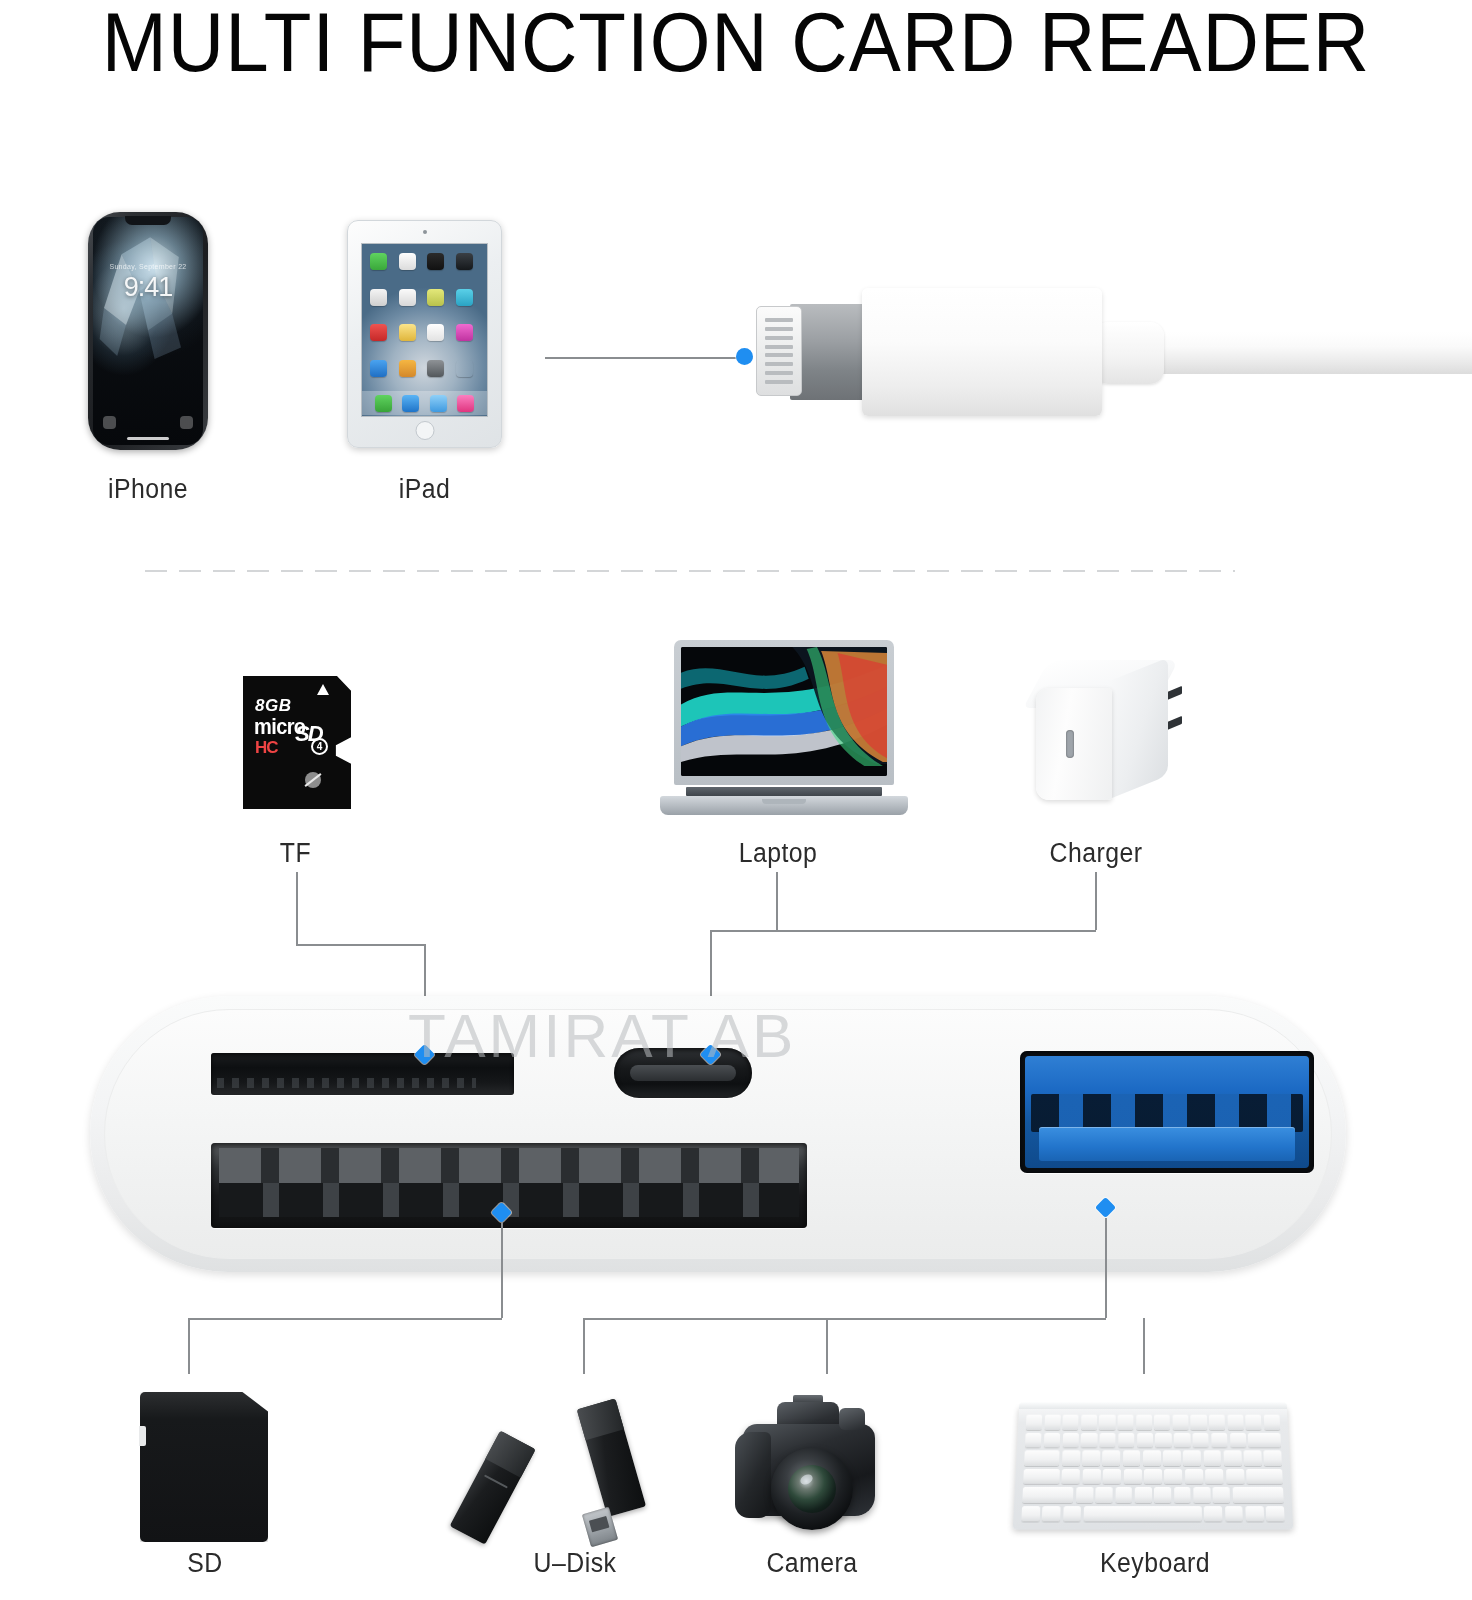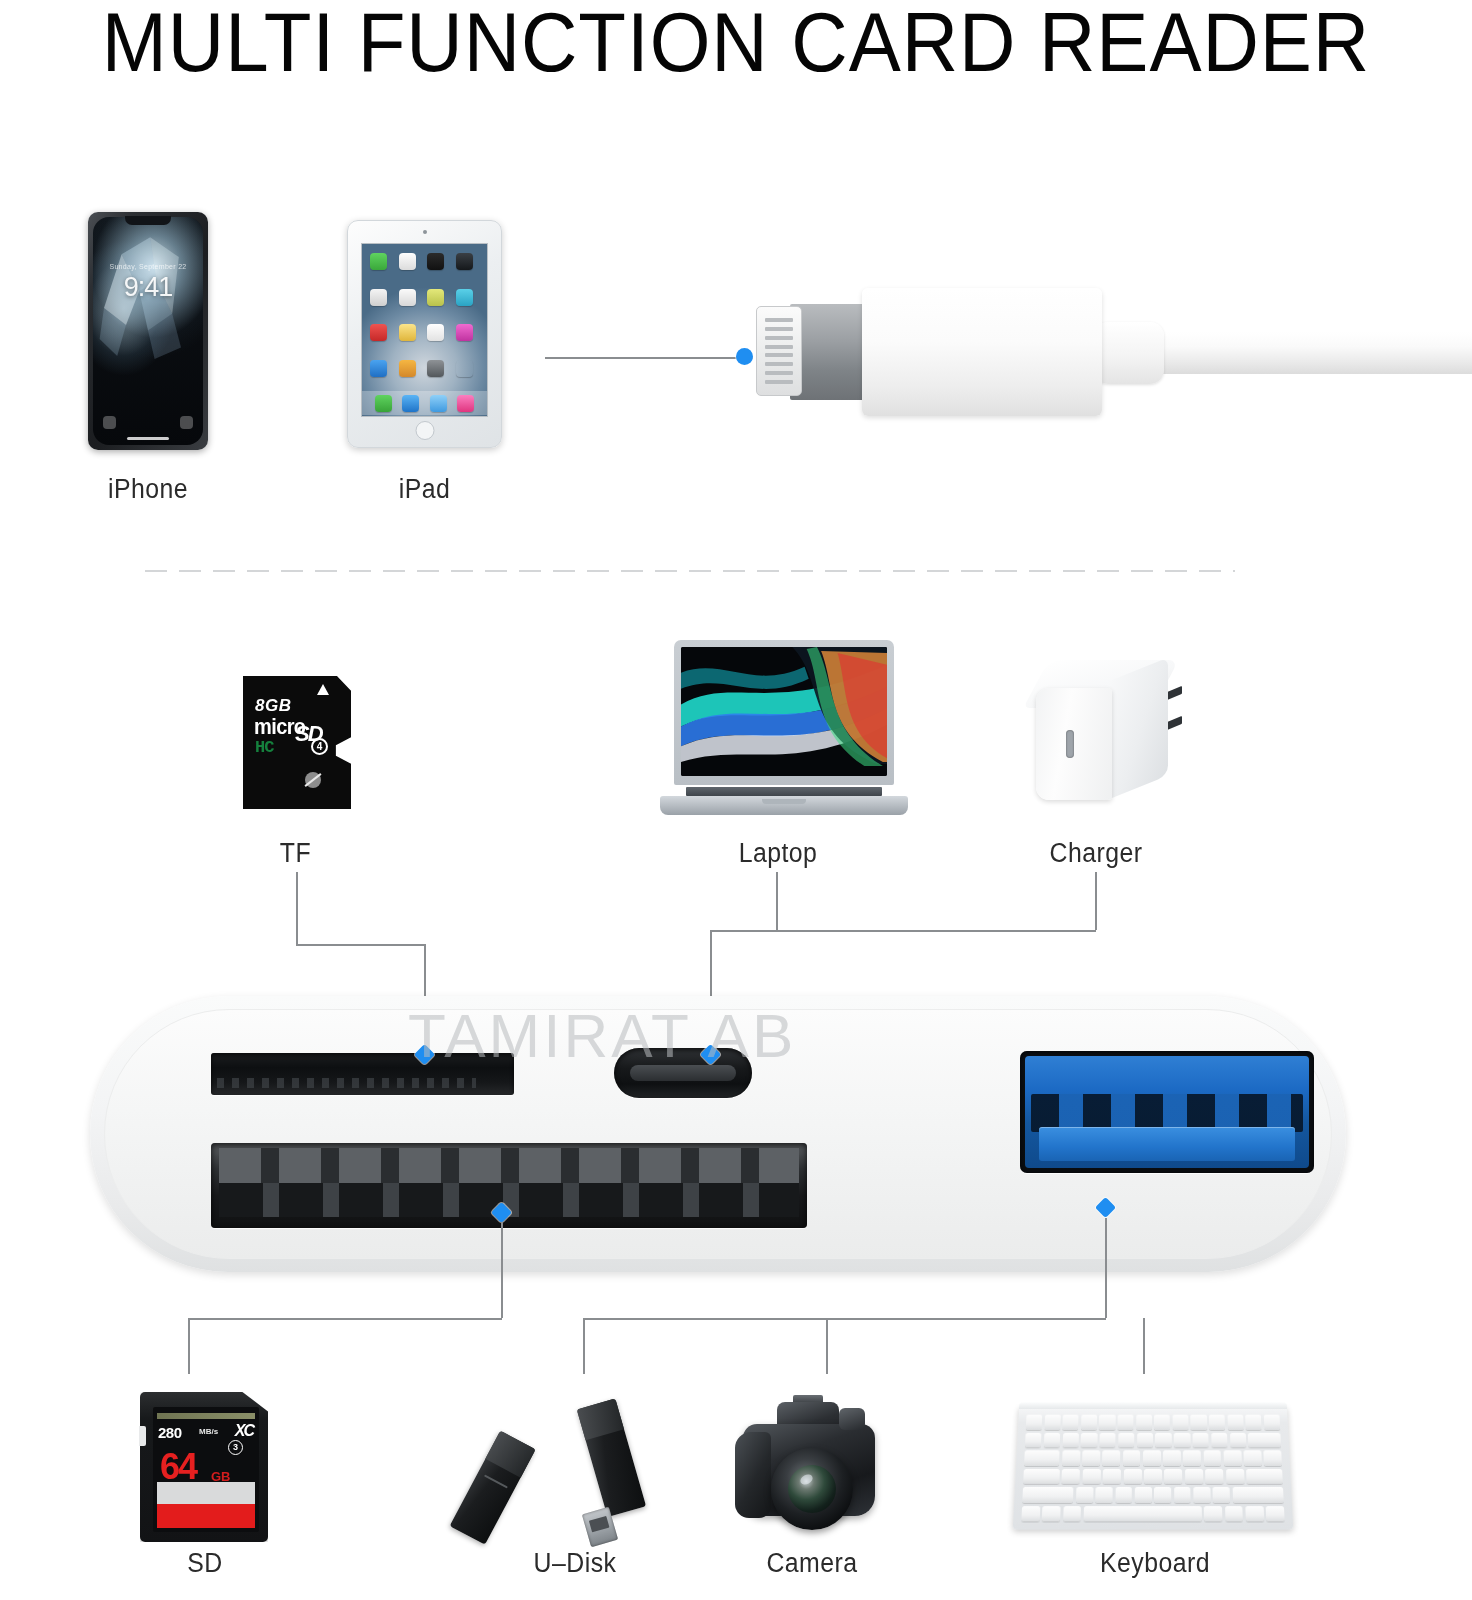--- a/index.html
+++ b/index.html
@@ -34,21 +34,21 @@
     font-size:27px;
     letter-spacing:.5px;
     font-family:"Liberation Sans Narrow","Liberation Sans",sans-serif;
     transform:scaleX(.92);
     white-space:nowrap;
   }
 
   
   #iphone{left:88px;top:212px;width:120px;height:238px;}
   .ph-body{
-    position:absolute;inset:0;border-radius:10px;
+    position:absolute;inset:0;border-radius:32px;
     background:linear-gradient(120deg,#4b4f54 0%,#2c2f33 18%,#1b1d20 55%,#3a3d41 100%);
     box-shadow:0 2px 7px rgba(0,0,0,.33);
     padding:20px;box-sizing:border-box;
   }
   .ph-screen{
     position:absolute;left:5px;top:5px;right:5px;bottom:5px;border-radius:16px;
     overflow:hidden;
     background:
       radial-gradient(ellipse 90% 50% at 55% 22%, rgba(215,235,245,.95) 0%, rgba(150,185,205,.65) 28%, rgba(40,58,72,.15) 62%, rgba(8,12,16,0) 80%),
       radial-gradient(ellipse 60% 38% at 28% 40%, rgba(190,220,235,.7) 0%, rgba(70,100,120,.25) 55%, rgba(5,8,12,0) 78%),
@@ -154,21 +154,21 @@
   
   #tfcard{left:243px;top:676px;width:108px;height:133px;}
   .tf-body{
     position:absolute;inset:0;background:#0b0b0b;
     clip-path:polygon(0 0,87% 0,100% 11%,100% 46%,86% 52%,86% 60%,100% 66%,100% 100%,0 100%);
     box-shadow:0 2px 5px rgba(0,0,0,.3);
   }
   .tf-8gb{position:absolute;left:12px;top:20px;color:#fff;font-size:17px;font-style:italic;font-weight:700;letter-spacing:.5px;font-family:"Liberation Sans","DejaVu Sans",sans-serif;}
   .tf-micro{position:absolute;left:11px;top:39px;color:#fff;font-size:20px;font-weight:700;letter-spacing:-.6px;font-family:"Liberation Sans","DejaVu Sans",sans-serif;transform:scaleY(1.08);}
   .tf-sd{position:absolute;left:52px;top:45px;color:#fff;font-size:22px;font-weight:800;font-style:italic;letter-spacing:-2px;}
-  .tf-hc{position:absolute;left:12px;top:62px;color:#15803d;font-size:17px;font-weight:800;letter-spacing:-1px;font-family:Liberation Mono, monospace;}
+  .tf-hc{position:absolute;left:12px;top:62px;color:#ef4444;font-size:17px;font-weight:800;letter-spacing:-1px;font-family:Liberation Sans, sans-serif;}
   .tf-cls{position:absolute;left:68px;top:62px;width:17px;height:17px;border-radius:50%;border:2.5px solid #fff;color:#fff;font-size:10px;line-height:13px;text-align:center;font-weight:700;box-sizing:border-box;}
   .tf-arrow{position:absolute;left:74px;top:8px;width:0;height:0;border-left:6px solid transparent;border-right:6px solid transparent;border-bottom:11px solid #fff;}
   .tf-lock{position:absolute;left:62px;top:96px;width:16px;height:16px;border-radius:50%;background:#8d8d8d;}
   .tf-lock:after{content:"";position:absolute;left:-2px;top:7px;width:20px;height:2px;background:#e8e8e8;transform:rotate(-38deg);}
 
   
   #laptop{left:660px;top:640px;width:248px;height:175px;}
   .lap-lid{
     position:absolute;left:14px;top:0;width:220px;height:145px;border-radius:7px 7px 2px 2px;
     background:linear-gradient(180deg,#c9ced3 0%,#b9bfc5 100%);
@@ -550,31 +550,20 @@
 
   <div class="ln v abs" style="left:1105px;top:1218px;height:100px;"></div>
   <div class="ln h abs" style="left:583px;top:1318px;width:523px;"></div>
   <div class="ln v abs" style="left:583px;top:1318px;height:56px;"></div>
   <div class="ln v abs" style="left:826px;top:1318px;height:56px;"></div>
   <div class="ln v abs" style="left:1143px;top:1318px;height:56px;"></div>
 
   <div class="abs" id="sdcard">
     <div class="sdc-body"></div>
     <div class="sdc-notch"></div>
-    <div class="sdc-face">
-      <div class="sdc-strip"></div>
-      <div class="sdc-speed">280</div>
-      <div class="sdc-mb">MB/s</div>
-      <div class="sdc-xc">XC</div>
-      <div class="sdc-u3">3</div>
-      <div class="sdc-64">64</div>
-      <div class="sdc-gb">GB</div>
-      <div class="sdc-white"></div>
-      <div class="sdc-red"></div>
-    </div>
   </div>
   <div class="cap" id="cap-sd">SD</div>
 
   <div class="abs" id="udisk">
     <div class="ud ud-a">
       <div class="ud-cap"></div>
       <div class="ud-line"></div>
     </div>
     <div class="ud ud-b">
       <div class="ud-cap"></div>

